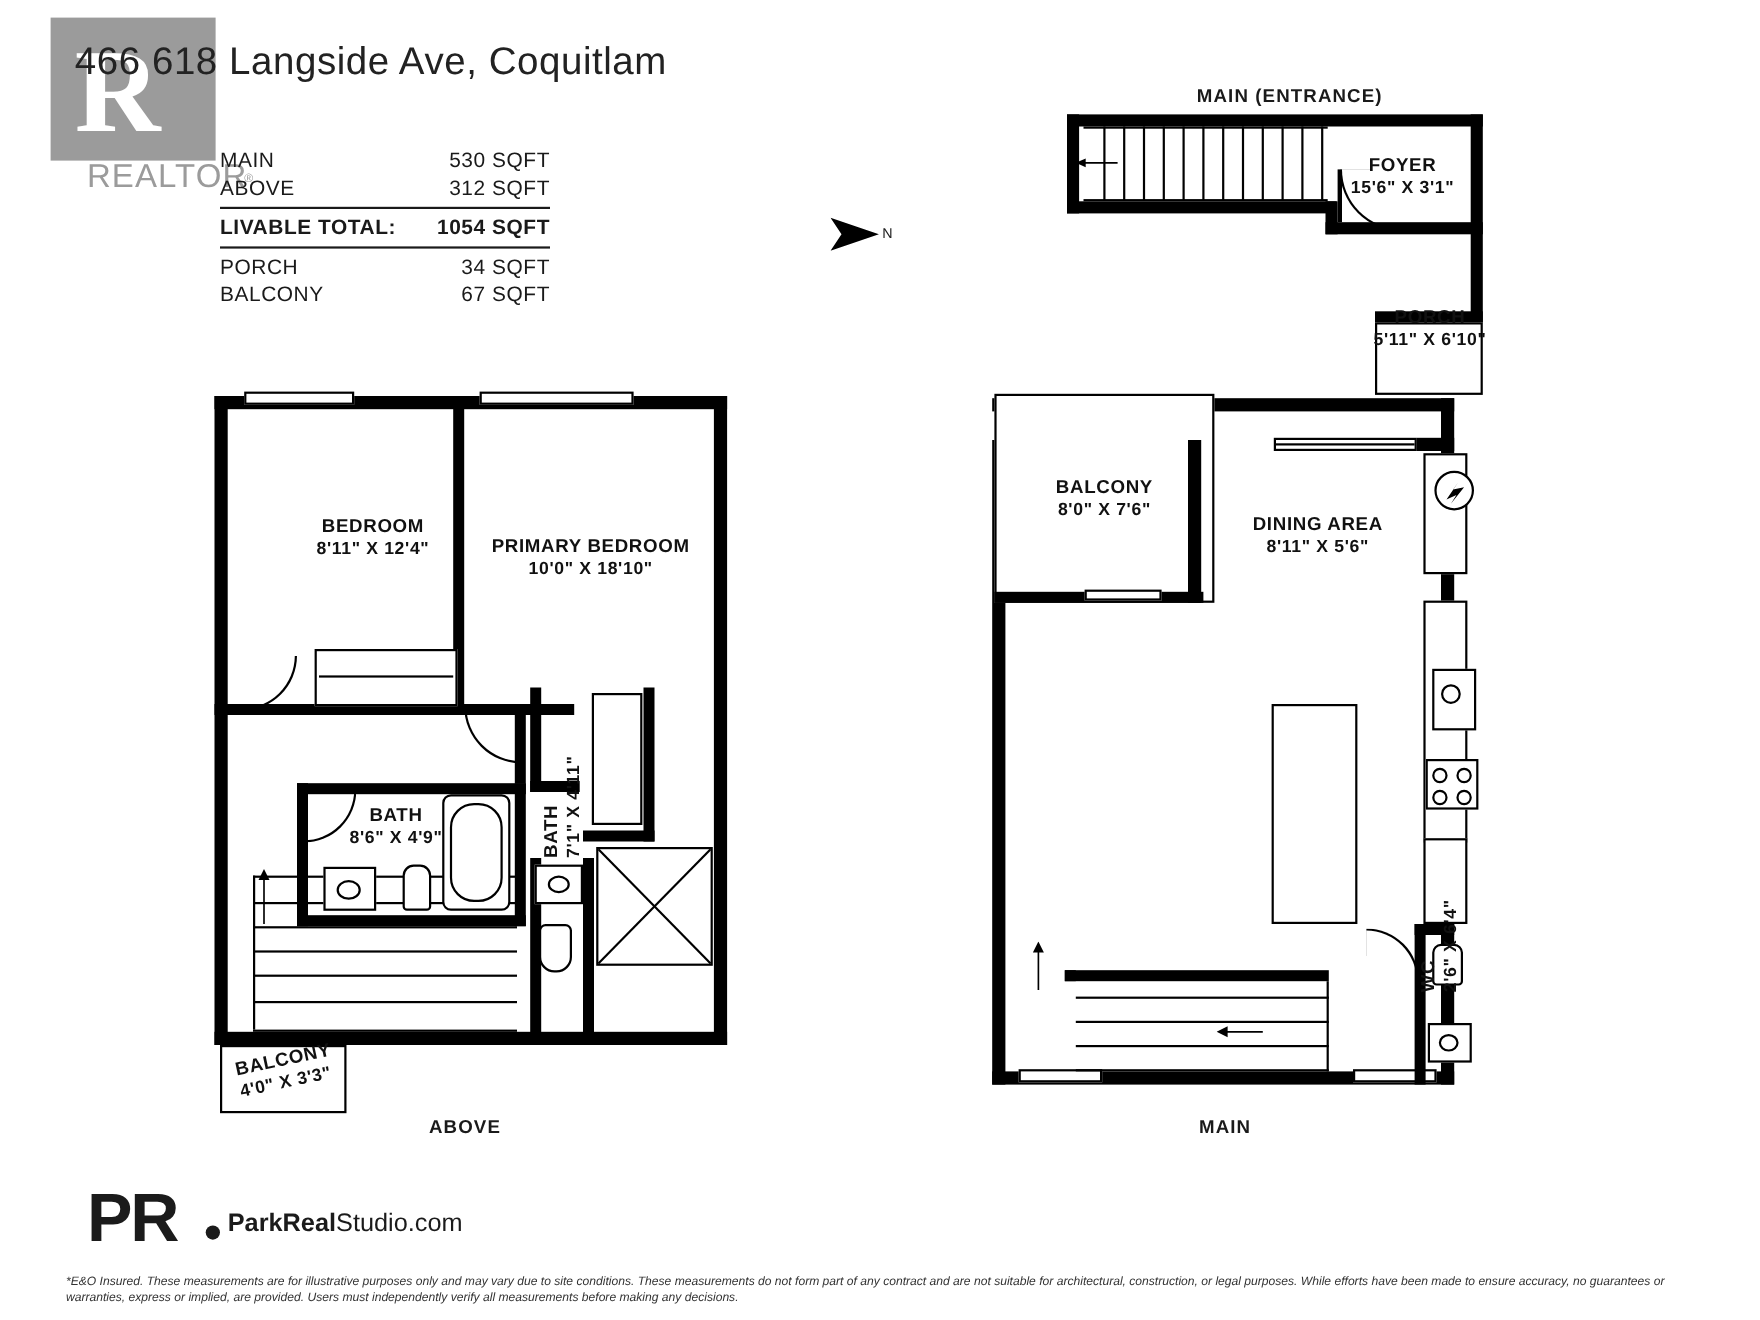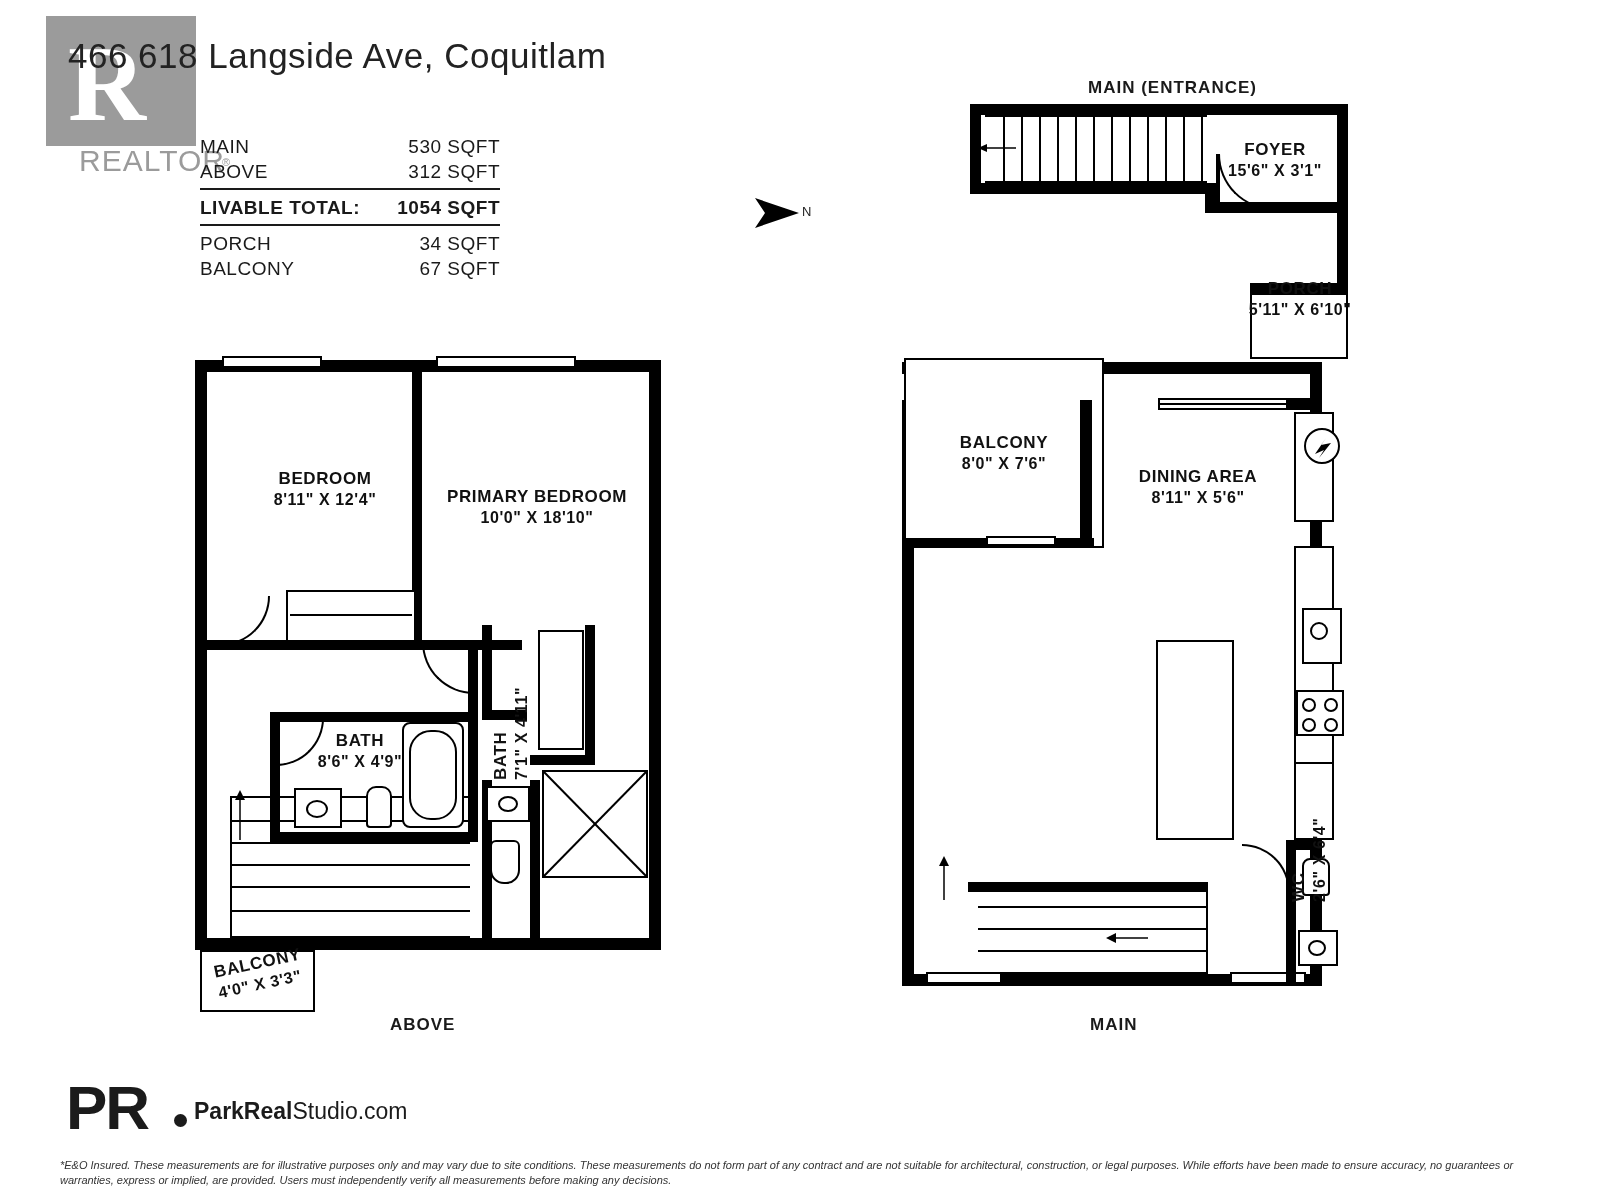--- a/index.html
+++ b/index.html
@@ -138,21 +138,21 @@
     width: 2px;
   }
   .door-arc {
     position: absolute;
     border: 2px solid #000;
     box-sizing: border-box;
     background: transparent;
   }
 
   
-  #pr-logo { left: 66px; top: 1078px; width: 330px; height: 60px; }
+  #pr-logo { left: 79px; top: 1078px; width: 330px; height: 60px; }
   #pr-logo .pr {
     position: absolute; left: 0; top: -6px;
     font-size: 62px; font-weight: bold;
     font-family: "Liberation Sans", sans-serif;
     color: #1b1b1b;
     letter-spacing: -2px;
   }
   #pr-logo .dot {
     position: absolute; left: 108px; top: 36px;
     width: 13px; height: 13px; border-radius: 50%;
@@ -289,21 +289,21 @@
   <div class="wall" style="left:292px; top:275px; width:10px; height:95px;"></div>
   <div class="wall" style="left:292px; top:360px; width:45px; height:10px;"></div>
   <div class="wall" style="left:292px; top:430px; width:10px; height:160px;"></div>
   <div class="wall" style="left:340px; top:430px; width:10px; height:160px;"></div>
   <div class="wall" style="left:395px; top:275px; width:10px; height:140px;"></div>
   <div class="wall" style="left:340px; top:405px; width:65px; height:10px;"></div>
 
   <div class="fixture" style="left:96px; top:240px; width:130px; height:52px;"></div>
   <div class="winline" style="left:100px; top:264px; width:122px;"></div>
 
-  <div class="room-label" style="left:45px; top:118px; width:180px;">
+  <div class="room-label" style="left:59px; top:118px; width:180px;">
     <span>BEDROOM</span>
     <span class="dim">8'11" X 12'4"</span>
   </div>
   <div class="room-label" style="left:232px; top:136px; width:230px;">
     <span>PRIMARY BEDROOM</span>
     <span class="dim">10'0" X 18'10"</span>
   </div>
   <div class="room-label" style="left:80px; top:380px; width:180px;">
     <span>BATH</span>
     <span class="dim">8'6" X 4'9"</span>

